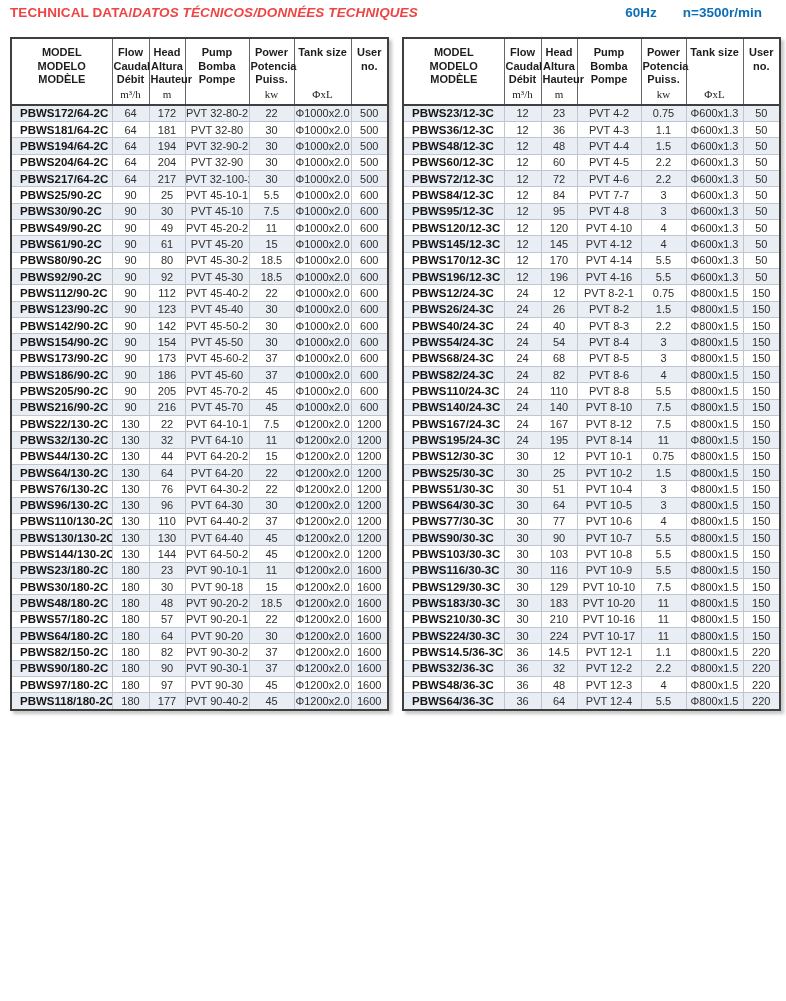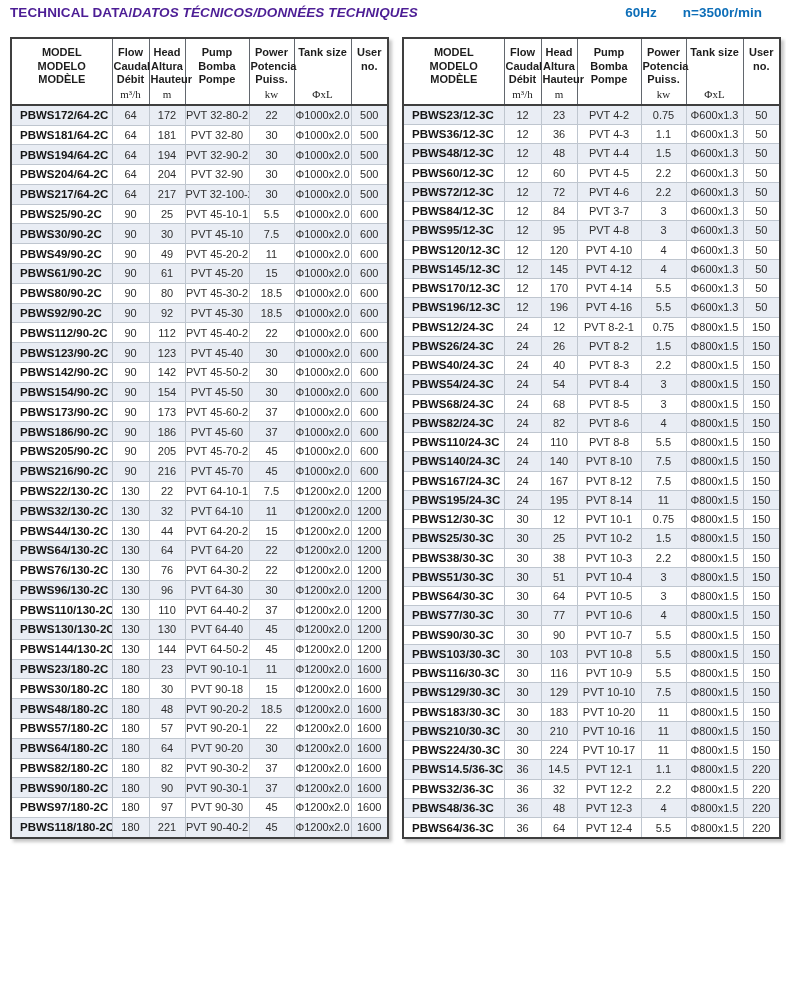--- a/index.html
+++ b/index.html
@@ -2,34 +2,34 @@
 <html><head>
 <meta charset="utf-8">
 <style>
   * { box-sizing: border-box; margin: 0; padding: 0; }
   html, body { background: #ffffff; }
   body { width: 786px; height: 1001px; font-family: "Liberation Sans", sans-serif; }
   .page { position: relative; width: 786px; height: 1001px; background: #ffffff; overflow: hidden; }
 
   .page-title {
     position: absolute; top: 5px; left: 10px;
-    font-size: 13.5px; font-weight: bold; color: #4c1d95;
+    font-size: 13.5px; font-weight: bold; color: #ef4444;
     letter-spacing: 0.1px; white-space: nowrap;
   }
   .page-title .it { font-style: italic; }
 
   .freq-block {
     position: absolute; top: 5px; right: 24px;
     display: flex; gap: 26px;
     font-size: 13.5px; font-weight: bold; color: #0d6eb8;
   }
 
   table.spec {
     position: absolute; top: 37px;
-    width: 378px; height: 802px;
+    width: 378px; height: 674px;
     border-collapse: collapse; table-layout: fixed;
     background: #ffffff;
     border: 2px solid #3f3f3f;
     box-shadow: 3px 3px 3px rgba(130,130,130,0.45);
   }
   #table-left  { left: 10px; }
   #table-right { left: 402px; }
 
   table.spec col.c-model { width: 101px; }
   table.spec col.c-flow  { width: 37px; }
@@ -458,21 +458,21 @@
         <tr>
           <td class="model">PBWS64/180-2C</td>
           <td>180</td>
           <td>64</td>
           <td>PVT 90-20</td>
           <td>30</td>
           <td>Φ1200x2.0</td>
           <td>1600</td>
         </tr>
         <tr>
-          <td class="model">PBWS82/180-2C</td>
+          <td class="model">PBWS82/150-2C</td>
           <td>180</td>
           <td>82</td>
           <td>PVT 90-30-2</td>
           <td>37</td>
           <td>Φ1200x2.0</td>
           <td>1600</td>
         </tr>
         <tr>
           <td class="model">PBWS90/180-2C</td>
           <td>180</td>
@@ -487,21 +487,21 @@
           <td>180</td>
           <td>97</td>
           <td>PVT 90-30</td>
           <td>45</td>
           <td>Φ1200x2.0</td>
           <td>1600</td>
         </tr>
         <tr>
           <td class="model">PBWS118/180-2C</td>
           <td>180</td>
-          <td>221</td>
+          <td>177</td>
           <td>PVT 90-40-2</td>
           <td>45</td>
           <td>Φ1200x2.0</td>
           <td>1600</td>
         </tr>
       </tbody>
   </table>
 
   <table class="spec" id="table-right">
     <colgroup>
@@ -627,21 +627,21 @@
           <td>72</td>
           <td>PVT 4-6</td>
           <td>2.2</td>
           <td>Φ600x1.3</td>
           <td>50</td>
         </tr>
         <tr>
           <td class="model">PBWS84/12-3C</td>
           <td>12</td>
           <td>84</td>
-          <td>PVT 3-7</td>
+          <td>PVT 7-7</td>
           <td>3</td>
           <td>Φ600x1.3</td>
           <td>50</td>
         </tr>
         <tr>
           <td class="model">PBWS95/12-3C</td>
           <td>12</td>
           <td>95</td>
           <td>PVT 4-8</td>
           <td>3</td>
@@ -786,29 +786,20 @@
         <tr>
           <td class="model">PBWS25/30-3C</td>
           <td>30</td>
           <td>25</td>
           <td>PVT 10-2</td>
           <td>1.5</td>
           <td>Φ800x1.5</td>
           <td>150</td>
         </tr>
         <tr>
-          <td class="model">PBWS38/30-3C</td>
-          <td>30</td>
-          <td>38</td>
-          <td>PVT 10-3</td>
-          <td>2.2</td>
-          <td>Φ800x1.5</td>
-          <td>150</td>
-        </tr>
-        <tr>
           <td class="model">PBWS51/30-3C</td>
           <td>30</td>
           <td>51</td>
           <td>PVT 10-4</td>
           <td>3</td>
           <td>Φ800x1.5</td>
           <td>150</td>
         </tr>
         <tr>
           <td class="model">PBWS64/30-3C</td>

